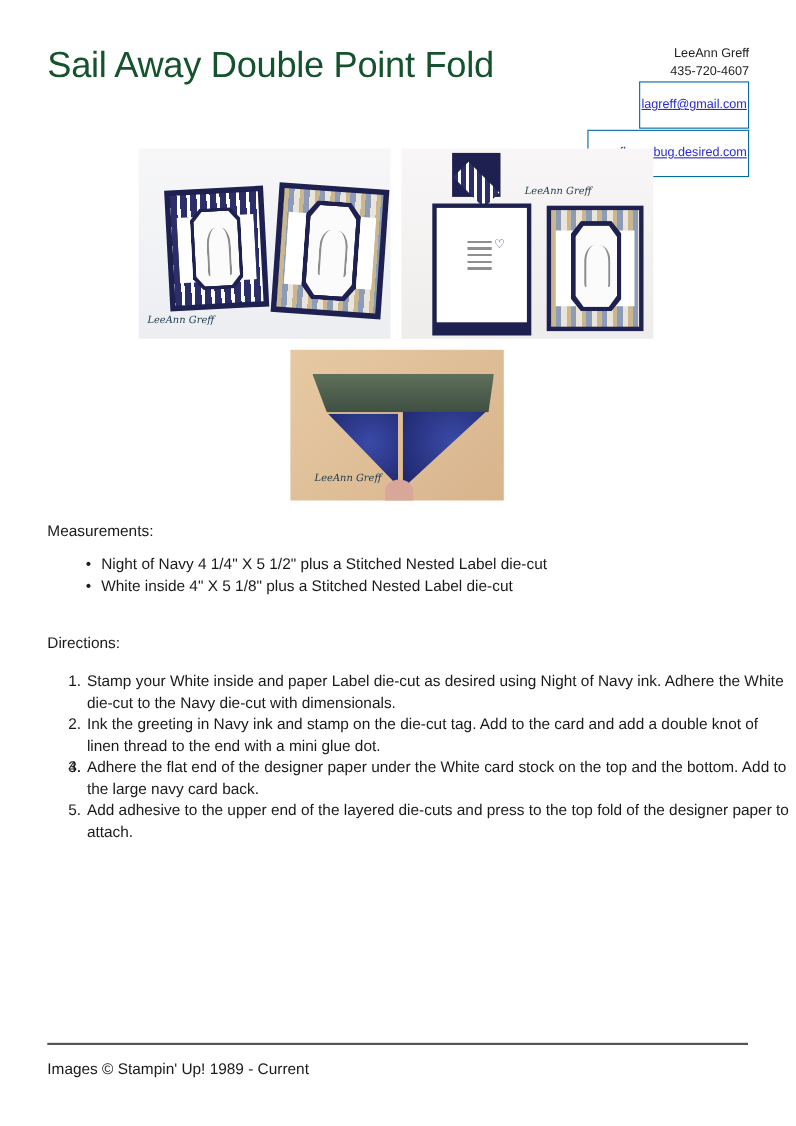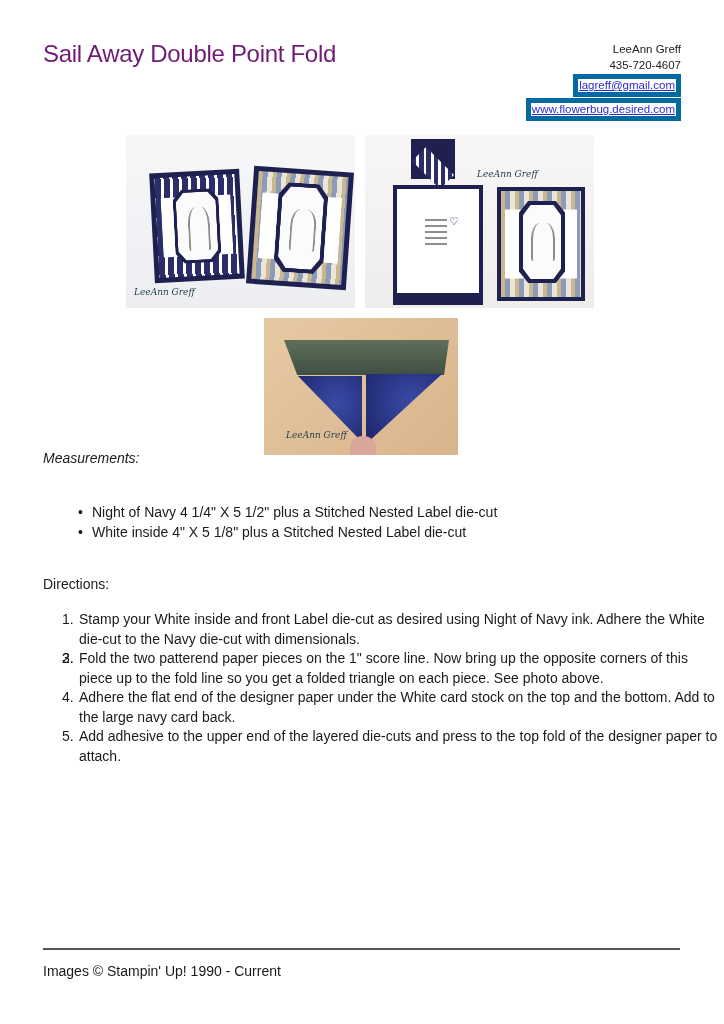--- a/index.html
+++ b/index.html
@@ -2,30 +2,30 @@
 <html><head>
 <meta charset="utf-8">
 <style>
   html, body { margin: 0; padding: 0; background: #ffffff; }
   body {
     width: 724px; height: 1024px; position: relative; overflow: hidden;
     font-family: "Liberation Sans", sans-serif; color: #1a1a1a;
   }
   .title {
     position: absolute; left: 43px; top: 40px;
-    font-size: 24px; letter-spacing: -0.3px; color: #701a75;
+    font-size: 33px; letter-spacing: -0.3px; color: #14532d;
   }
   .contact {
     position: absolute; right: 43px; top: 41px; text-align: right;
     font-size: 11.5px; line-height: 16px; color: #222;
   }
   .contact .line { display: block; }
   .contact .link {
     display: inline-block; color: #2a2ad0; text-decoration: underline;
-    border: 5px solid #0369a1; padding: 0 1px; line-height: 13px; margin-top: 1px;
+    border: 1px solid #0369a1; padding: 14px 1px; line-height: 13px; margin-top: 1px;
   }
   .photo {
     position: absolute; overflow: hidden; background: #f6f5f3;
   }
   
   #photo1 { left: 126px; top: 135px; width: 229px; height: 173px; background: linear-gradient(#f7f7f8, #eceef2); }
   #photo2 { left: 365px; top: 135px; width: 229px; height: 173px; background: linear-gradient(#f8f6f6, #efecec); }
   #photo3 { left: 264px; top: 318px; width: 194px; height: 137px; background: linear-gradient(135deg, #e6c9a3, #d8b48c); }
   .card { position: absolute; background: #1e2050; }
   .card-inner { position: absolute; background: #ffffff; }
@@ -140,29 +140,29 @@
 </div>
 
 <div id="photo3" class="photo" title="Designer paper scored and folded into triangles with compass pattern">
   <div class="paper-top" style="left:20px; top:22px; width:165px; height:35px;"></div>
   <div class="tri left" style="left:34px; top:58px; width:64px; height:66px;"></div>
   <div class="tri right" style="left:102px; top:56px; width:76px; height:70px;"></div>
   <div class="thumb" style="left:86px; top:118px; width:26px; height:22px;"></div>
   <div class="watermark" style="left:22px; top:112px;">LeeAnn Greff</div>
 </div>
 
-<div class="section-head" style="top:450px;font-style:italic;">Measurements:</div>
+<div class="section-head" style="top:474px;">Measurements:</div>
 <ul class="bullets">
   <li>Night of Navy 4 1/4" X 5 1/2" plus a Stitched Nested Label die-cut</li>
   <li>White inside 4" X 5 1/8" plus a Stitched Nested Label die-cut</li>
 </ul>
 
 <div class="section-head" style="top:576px;">Directions:</div>
 <ol class="steps">
-  <li><span class="num">1.</span><span>Stamp your White inside and front Label die-cut as desired using Night of Navy ink.  Adhere the White die-cut to the Navy die-cut with dimensionals.</span></li>
-  <li><span class="num">2.</span></li>
-  <li><span class="num">3.</span><span>Fold the two patterend paper pieces on the 1" score line.  Now bring up the opposite corners of this piece up to the fold line so you get a folded triangle on each piece. See photo above.</span></li>
+  <li><span class="num">1.</span><span>Stamp your White inside and paper Label die-cut as desired using Night of Navy ink.  Adhere the White die-cut to the Navy die-cut with dimensionals.</span></li>
+  <li><span class="num">2.</span><span>Ink the greeting in Navy ink and stamp on the die-cut tag.  Add to the card and add a double knot of linen thread to the end with a mini glue dot.</span></li>
+  <li><span class="num">3.</span></li>
   <li><span class="num">4.</span><span>Adhere the flat end of the designer paper under the White card stock on the top and the bottom. Add to the large navy card back.</span></li>
   <li><span class="num">5.</span><span>Add adhesive to the upper end of the layered die-cuts and press to the top fold of the designer paper to attach.</span></li>
 </ol>
 
 <div class="rule"></div>
-<div class="footer">Images © Stampin' Up! 1990 - Current</div>
+<div class="footer">Images © Stampin' Up! 1989 - Current</div>
 
 </body></html>

